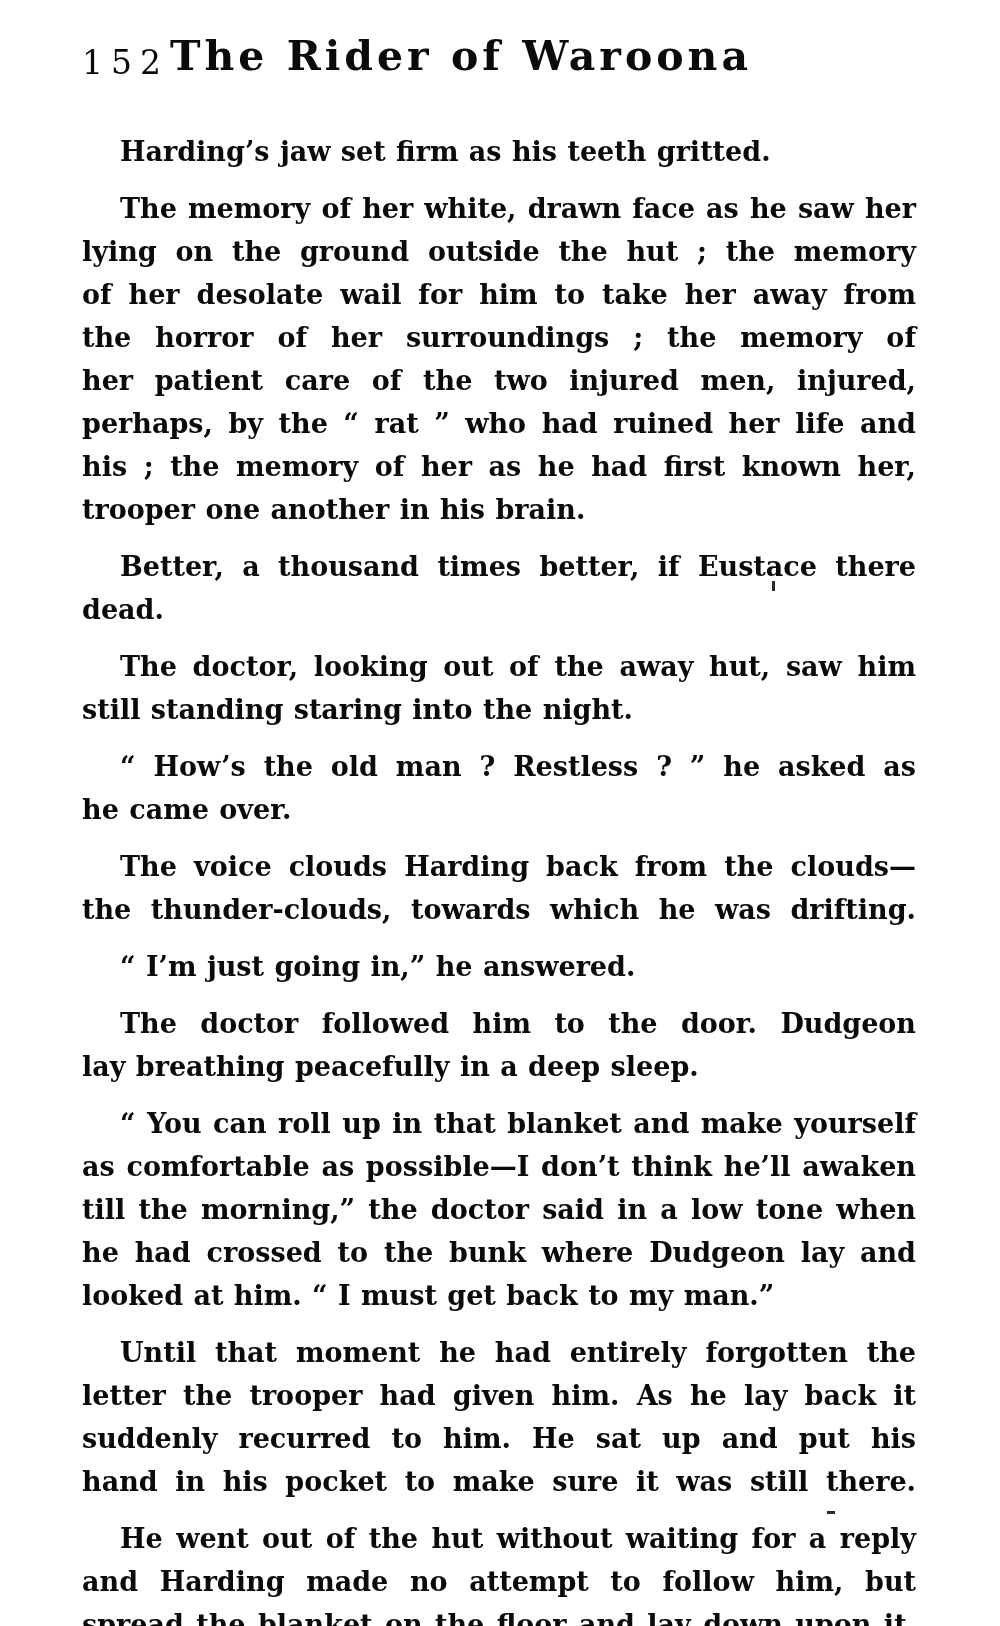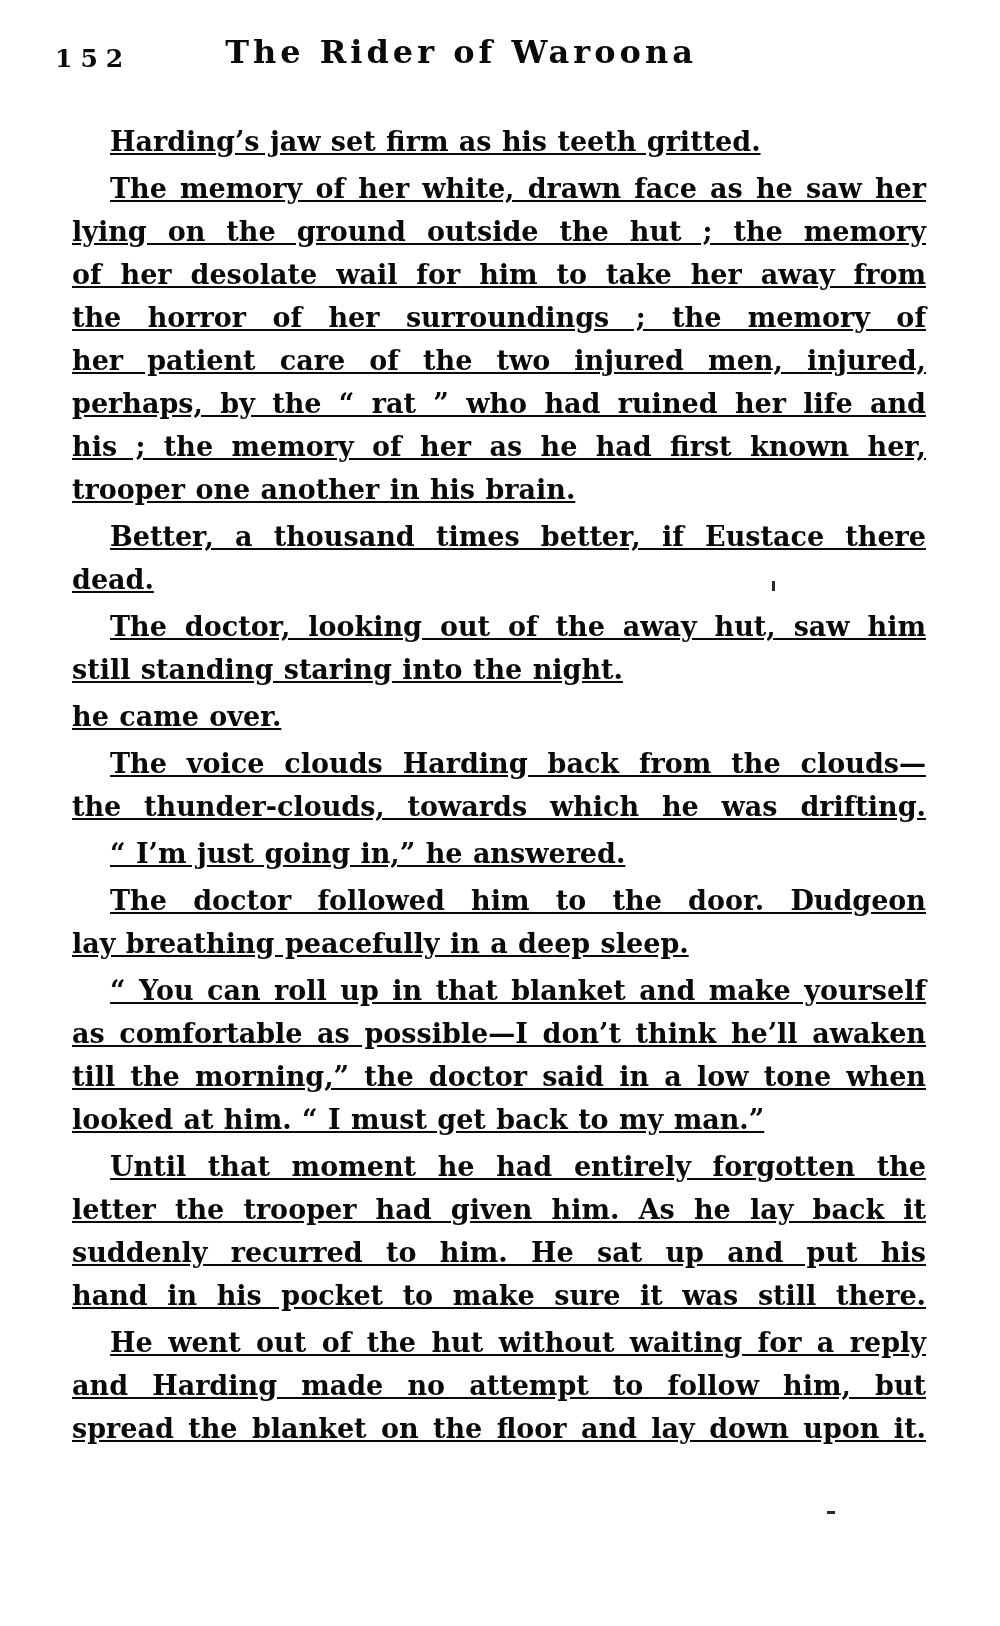--- a/index.html
+++ b/index.html
@@ -19,49 +19,48 @@
   
   .header {
     position: absolute;
     top: 0;
     left: 0;
     width: 100%;
     height: 100px;
   }
   .page-number {
     position: absolute;
-    left: 55px;
+    left: 82px;
     top: 46px;
-    font-size: 25px;
-    font-weight: bold;
+    font-size: 33px;
+    font-weight: normal;
     letter-spacing: 8px;
     line-height: 1;
   }
   .running-title {
     position: absolute;
     left: 461px;
     top: 36px;
     transform: translateX(-50%);
-    font-size: 32px;
+    font-size: 41px;
     font-weight: bold;
     letter-spacing: 4px;
     white-space: nowrap;
     line-height: 1;
   }
   
   .body-text {
     position: absolute;
     left: 68px;
     top: 116px;
     width: 862px;
   }
   .paragraph {
-    margin: 4px;
+    margin: 14px;
     padding: 0;
-    text-decoration: underline;
   }
   .line {
     font-size: 27px;
     font-weight: bold;
     line-height: 43px;
     height: 43px;
     text-align: justify;
     text-align-last: justify;
     word-spacing: 1px;
     white-space: normal;
@@ -117,37 +116,39 @@
       </div>
       <div class="paragraph">
         <div class="line first">Better, a thousand times better, if Eustace there</div>
         <div class="line short">dead.</div>
       </div>
       <div class="paragraph">
         <div class="line first">The doctor, looking out of the away hut, saw him</div>
         <div class="line short">still standing staring into the night.</div>
       </div>
       <div class="paragraph">
+        <div class="line first">“ How’s the old man ?  Restless ? ” he asked as</div>
         <div class="line short">he came over.</div>
       </div>
       <div class="paragraph">
         <div class="line first">The voice clouds Harding back from the clouds—</div>
         <div class="line">the thunder-clouds, towards which he was drifting.</div>
       </div>
       <div class="paragraph">
         <div class="line first short">“ I’m just going in,” he answered.</div>
       </div>
       <div class="paragraph">
         <div class="line first">The doctor followed him to the door.  Dudgeon</div>
         <div class="line short">lay breathing peacefully in a deep sleep.</div>
       </div>
       <div class="paragraph">
         <div class="line first">“ You can roll up in that blanket and make yourself</div>
         <div class="line">as comfortable as possible—I don’t think he’ll awaken</div>
         <div class="line">till the morning,” the doctor said in a low tone when</div>
+        <div class="line">he had crossed to the bunk where Dudgeon lay and</div>
         <div class="line short">looked at him.  “ I must get back to my man.”</div>
       </div>
       <div class="paragraph">
         <div class="line first">Until that moment he had entirely forgotten the</div>
         <div class="line">letter the trooper had given him.  As he lay back it</div>
         <div class="line">suddenly recurred to him.  He sat up and put his</div>
         <div class="line">hand in his pocket to make sure it was still there.</div>
       </div>
       <div class="paragraph">
         <div class="line first">He went out of the hut without waiting for a reply</div>

